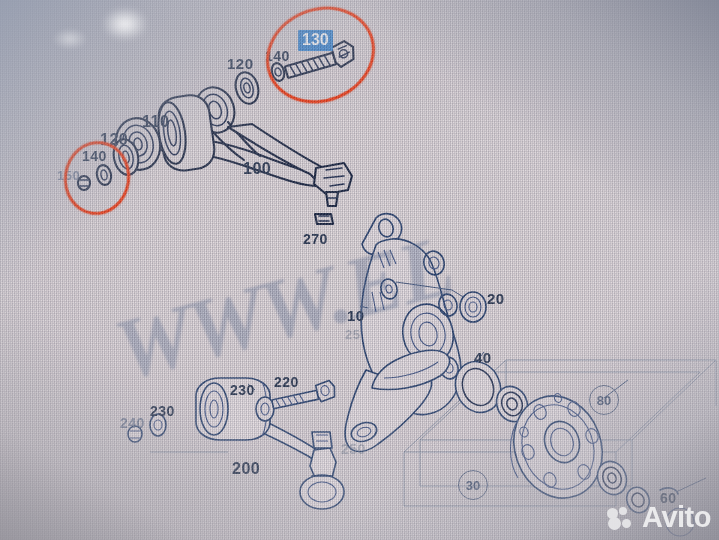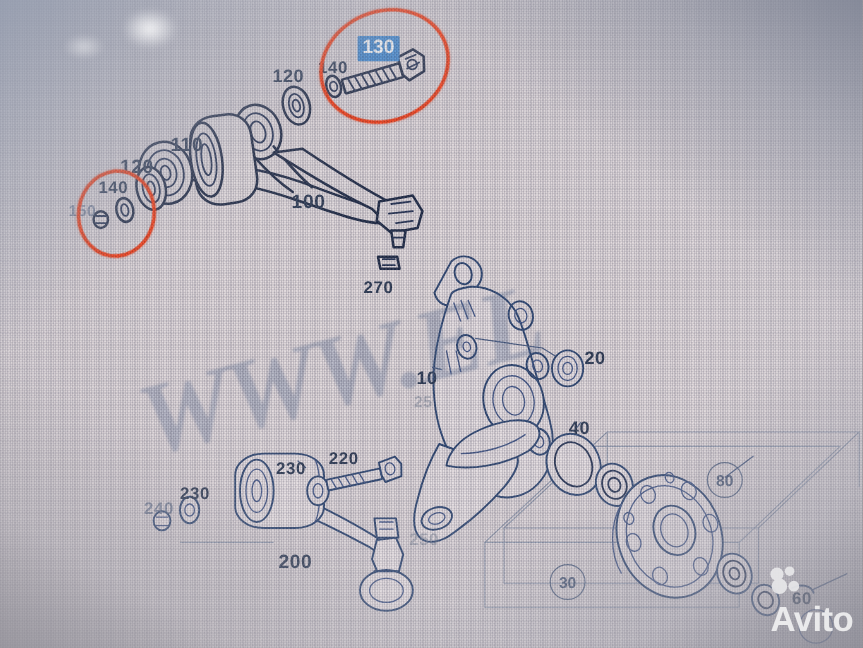--- a/index.html
+++ b/index.html
@@ -90,21 +90,21 @@
     position:absolute;left:112px;top:258px;
     font-family:"Liberation Serif", serif;
     font-size:86px;font-weight:700;font-style:italic;
     color:rgba(74,96,140,.30);
     transform:rotate(-15deg);
     letter-spacing:-2px;white-space:nowrap;
     filter:blur(.8px);
   }
   
   .avito{
-    position:absolute;right:8px;bottom:8px;display:flex;align-items:flex-start;gap:9px;opacity:.92;flex-direction:column;
+    position:absolute;right:8px;bottom:8px;display:flex;align-items:center;gap:9px;opacity:.92;
   }
   .avito .dots{position:relative;width:26px;height:22px;}
   .avito .dots i{position:absolute;display:block;border-radius:50%;background:#e8e8ea;}
   .avito .d1{width:11px;height:11px;left:0;top:1px;}
   .avito .d2{width:8px;height:8px;left:12px;top:0px;background:#cfd2d6;}
   .avito .d3{width:13px;height:13px;left:1px;top:10px;background:#f2f2f3;}
   .avito .d4{width:9px;height:9px;left:15px;top:12px;background:#dadde0;}
   .avito .wordmark{
     font-family:"Liberation Sans", sans-serif;font-weight:700;font-size:29px;
     color:#f1f1f2;letter-spacing:-.5px;line-height:1;

